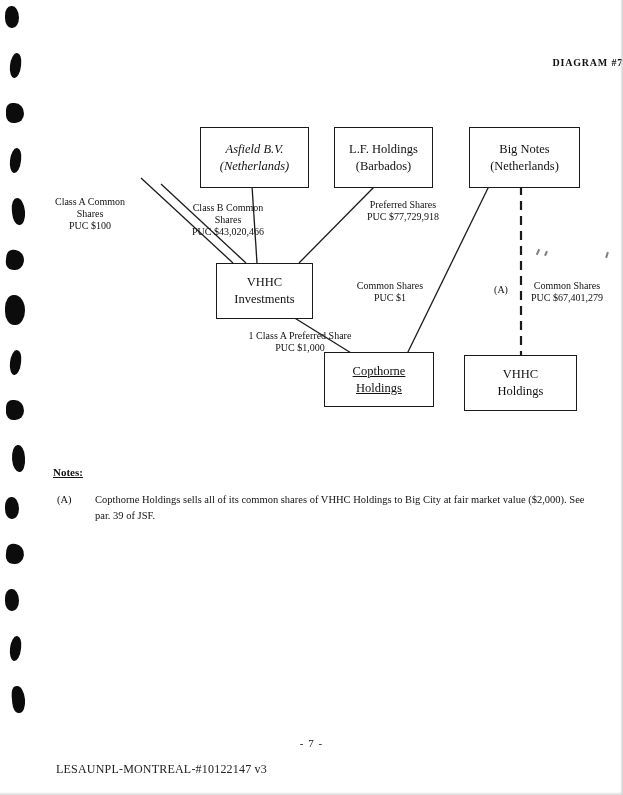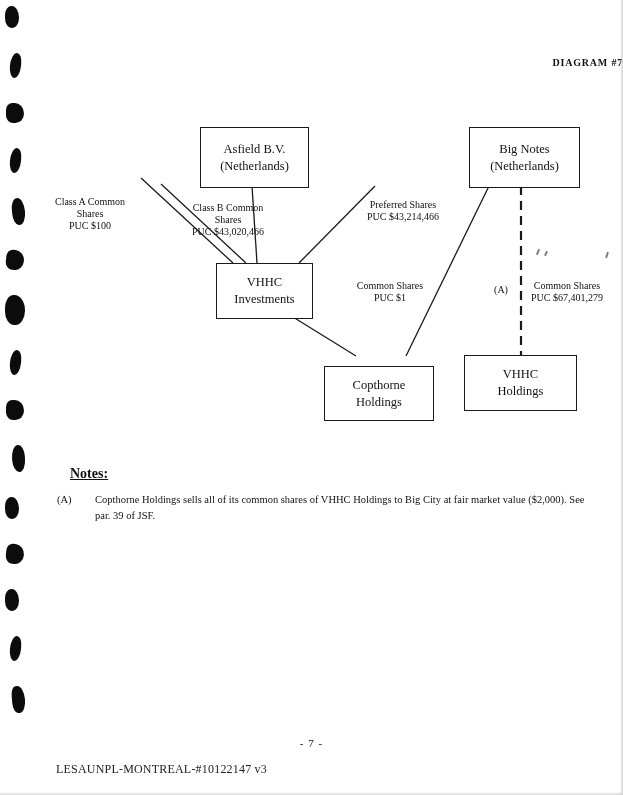--- a/index.html
+++ b/index.html
@@ -44,22 +44,22 @@
   }
   .ellipse{border-radius:50%;}
   .pre{white-space:pre-line;}
 
   .edge-label{
     position:absolute;font-size:10px;line-height:1.18;
     text-align:center;white-space:pre-line;
   }
 
   .notes-heading{
-    position:absolute;left:70px;top:466px;
-    font-size:14px;font-weight:600;text-decoration:underline;
+    position:absolute;left:53px;top:466px;
+    font-size:11px;font-weight:600;text-decoration:underline;
   }
   .note-row{
     position:absolute;left:57px;top:492px;width:540px;
     display:flex;font-size:10.5px;line-height:1.5;
   }
   .note-label{width:38px;flex:0 0 38px;}
   .note-text{width:500px;}
 
   .page-number{position:absolute;left:0;right:0;top:737px;text-align:center;font-size:11px;letter-spacing:1px;}
   .doc-ref{position:absolute;left:56px;top:762px;font-size:12px;letter-spacing:.2px;color:#222;}
@@ -102,65 +102,71 @@
       <line x1="161" y1="184" x2="246" y2="263"></line>
       <line x1="252" y1="186" x2="257" y2="263"></line>
       <line x1="375" y1="186" x2="299" y2="263"></line>
       <line x1="293" y1="317" x2="356" y2="356"></line>
       <line x1="489" y1="186" x2="406" y2="356"></line>
       <line x1="521" y1="186" x2="521" y2="355" stroke-width="2.2" stroke-dasharray="9 6"></line>
     </g>
   </svg>
 
 
-  <div class="box" style="left:200px;top:127px;width:107px;height:59px;">
+  <div class="box" style="left:200px;top:127px;width:107px;height:59px;font-style:italic;">
     <span class="pre">Asfield B.V.
 (Netherlands)</span>
   </div>
 
+  <div class="box" style="left:334px;top:127px;width:97px;height:59px;">
+    <span class="pre">L.F. Holdings
+(Barbados)</span>
+  </div>
 
   <div class="box" style="left:469px;top:127px;width:109px;height:59px;">
     <span class="pre">Big Notes
 (Netherlands)</span>
   </div>
 
   <div class="box" style="left:216px;top:263px;width:95px;height:54px;">
     <span class="pre">VHHC
 Investments</span>
   </div>
 
-  <div class="box" style="left:324px;top:366px;width:108px;height:53px;">
+  <div class="box" style="left:324px;top:352px;width:108px;height:53px;text-decoration:underline;">
     <span class="pre">Copthorne
 Holdings</span>
   </div>
 
   <div class="box" style="left:464px;top:355px;width:111px;height:54px;">
     <span class="pre">VHHC
 Holdings</span>
   </div>
 
   <div class="edge-label" style="left:40px;top:196px;width:100px;text-align:center;">Class A Common
 Shares
 PUC $100</div>
 
   <div class="edge-label" style="left:173px;top:202px;width:110px;">Class B Common
 Shares
 PUC $43,020,466</div>
 
   <div class="edge-label" style="left:348px;top:199px;width:110px;">Preferred Shares
-PUC $43,214,466</div>
+PUC $77,729,918</div>
 
   <div class="edge-label" style="left:345px;top:280px;width:90px;">Common Shares
 PUC $1</div>
 
   <div class="edge-label" style="left:490px;top:284px;width:22px;">(A)</div>
 
   <div class="edge-label" style="left:521px;top:280px;width:92px;">Common Shares
 PUC $67,401,279</div>
 
+  <div class="edge-label" style="left:240px;top:330px;width:120px;">1 Class A Preferred Share
+PUC $1,000</div>
 
   <div class="speck s1"></div>
   <div class="speck s2"></div>
   <div class="speck s3"></div>
 
   <div class="notes-heading">Notes:</div>
   <div class="note-row">
     <span class="note-label">(A)</span>
     <span class="note-text">Copthorne Holdings sells all of its common shares of VHHC Holdings to Big City at fair market value ($2,000). See par. 39 of JSF.</span>
   </div>

